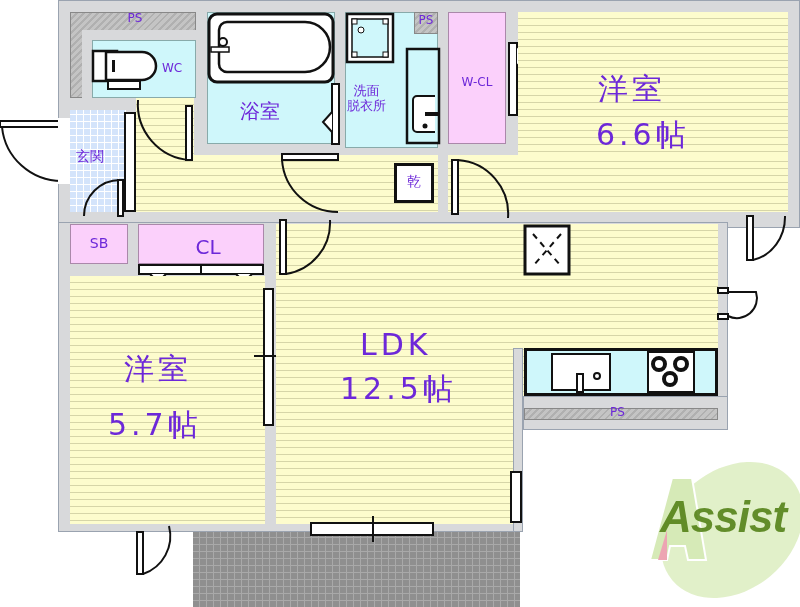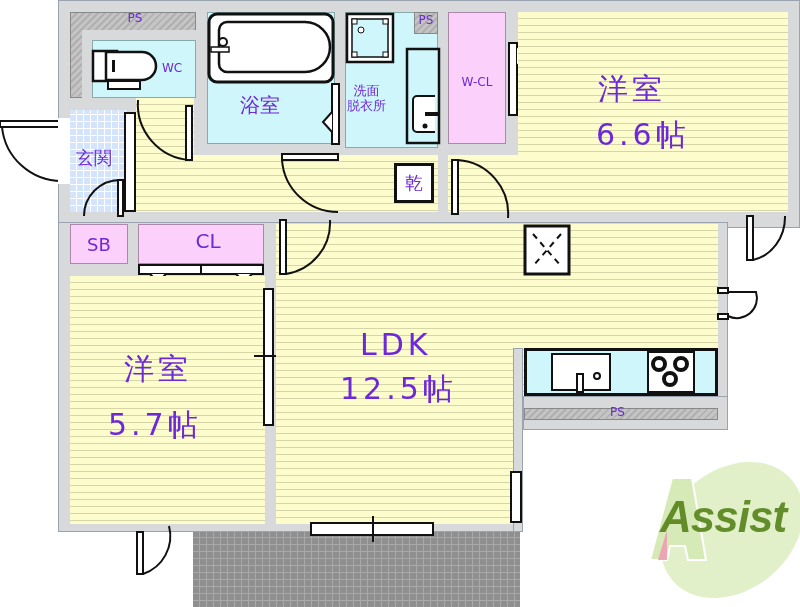--- a/index.html
+++ b/index.html
@@ -13,22 +13,22 @@
     .pink { background: #fbd0fb; border: 1px solid #a8a; }
     .ps { background: repeating-linear-gradient(135deg, #c4c4c4 0px, #c4c4c4 3px, #b0b0b0 3px, #b0b0b0 5px); border: 1px solid #888; }
     .tile { background-color: #d4e4fb;
       background-image: repeating-linear-gradient(0deg, transparent 0 6px, #ffffff 6px 7px),
                         repeating-linear-gradient(90deg, transparent 0 6px, #ffffff 6px 7px); }
     .balcony { background-color: #8f8f8f;
       background-image: repeating-linear-gradient(0deg, transparent 0 6px, #a9a9a9 6px 7px),
                         repeating-linear-gradient(90deg, transparent 0 6px, #a9a9a9 6px 7px); }
     .label { color: #6d28d9; white-space: nowrap; text-align: center; line-height: 1.15; }
     .bigl { font-size: 30px; letter-spacing: 4px; }
-    .midl { font-size: 20px; }
-    .small { font-size: 18px; }
+    .midl { font-size: 20px; margin-top: 6px; }
+    .small { font-size: 14px; }
     .tiny { font-size: 12px; }
     .win { background: #fff; border: 2px solid #111; }
     .door-gap { background: #fff; }
     svg { position: absolute; overflow: visible; }
   </style>
 </head>
 <body>
 
 <div class="abs wall" style="left:58px;top:0;width:742px;height:228px;"></div>
 <div class="abs wall" style="left:58px;top:222px;width:670px;height:310px;"></div>

